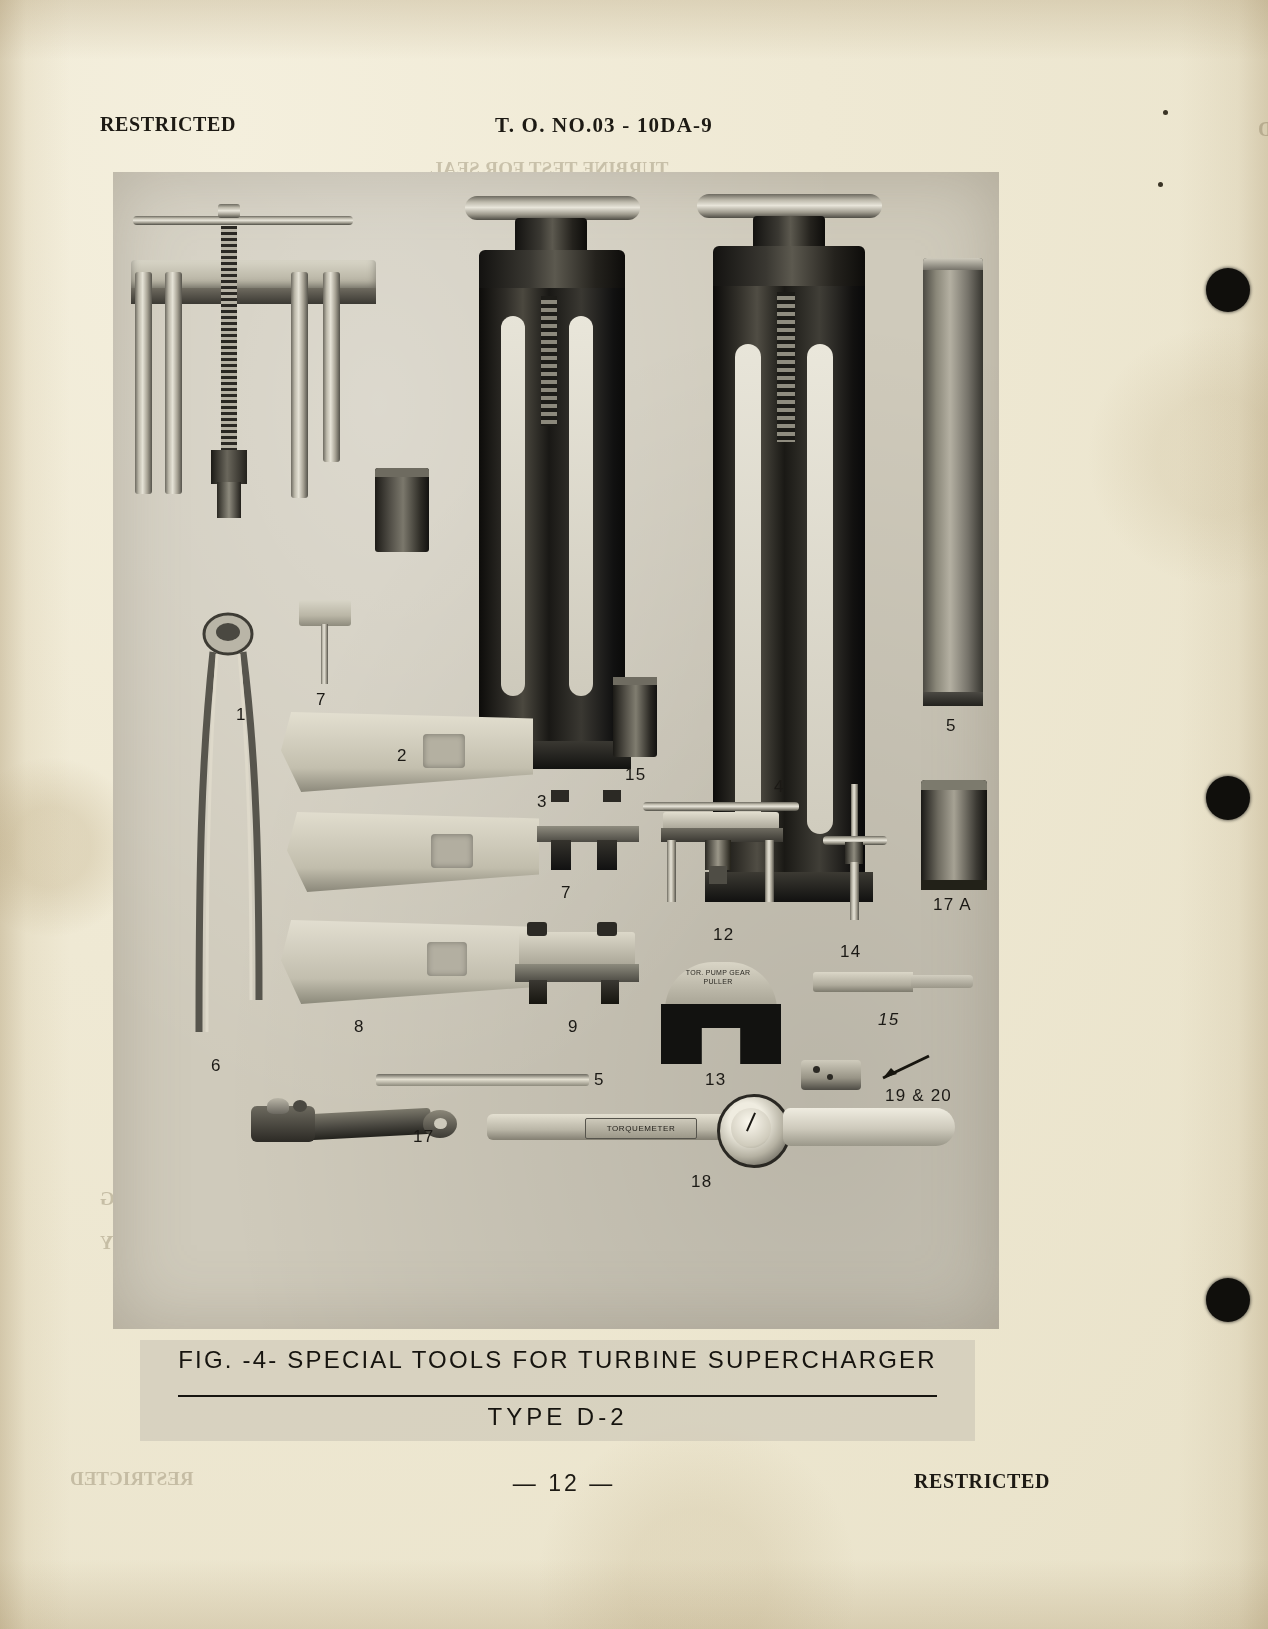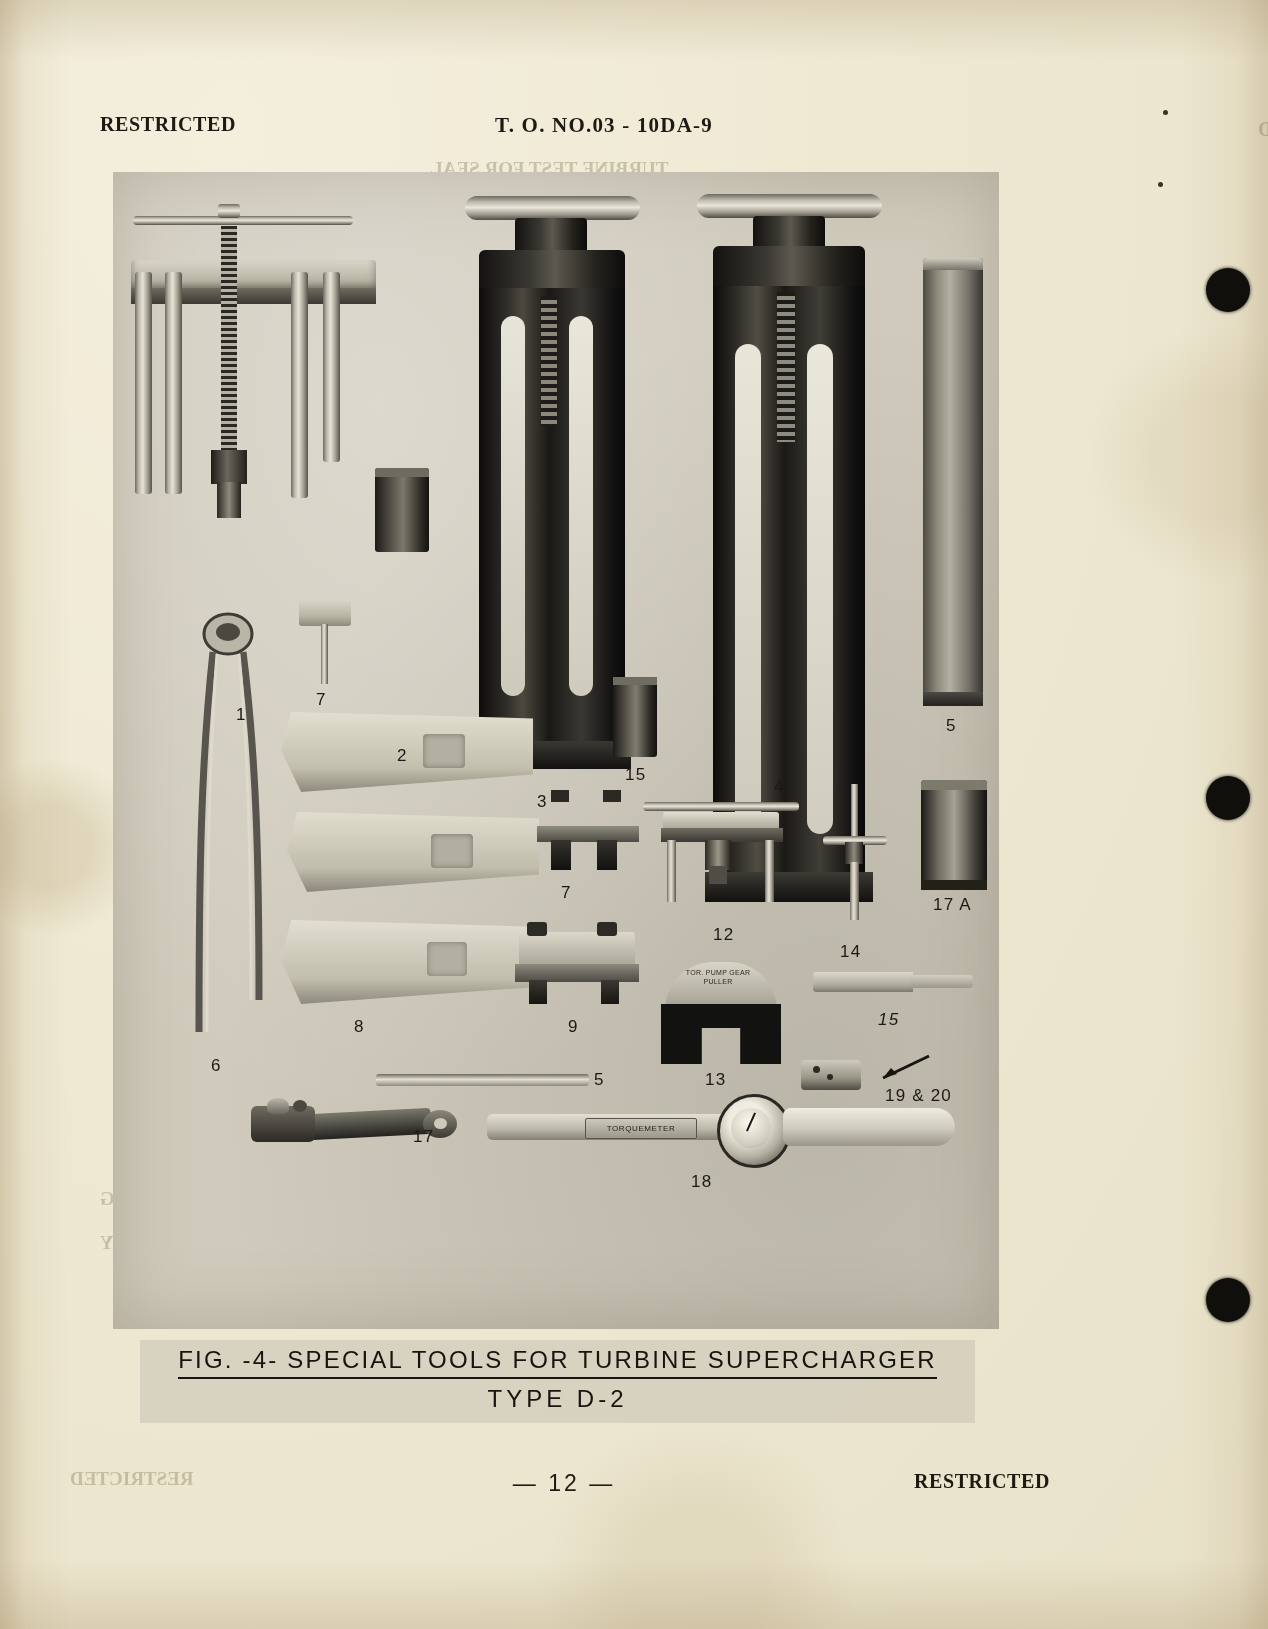--- a/index.html
+++ b/index.html
@@ -148,21 +148,21 @@
     background: rgba(198,193,178,0.55);
     padding: 6px 0 10px 0;
   }
   #caption .l1 {
     font-family: "Liberation Sans", sans-serif;
     font-size: 24px;
     letter-spacing: 2.2px;
     color: #16140f;
     border-bottom: 2px solid #16140f;
     display: inline-block;
-    padding-bottom: 3px;
+    padding-bottom: 21px;
   }
   #caption .l2 {
     font-family: "Liberation Sans", sans-serif;
     font-size: 24px;
     letter-spacing: 4px;
     color: #16140f;
     margin-top: 6px;
   }
 
   

